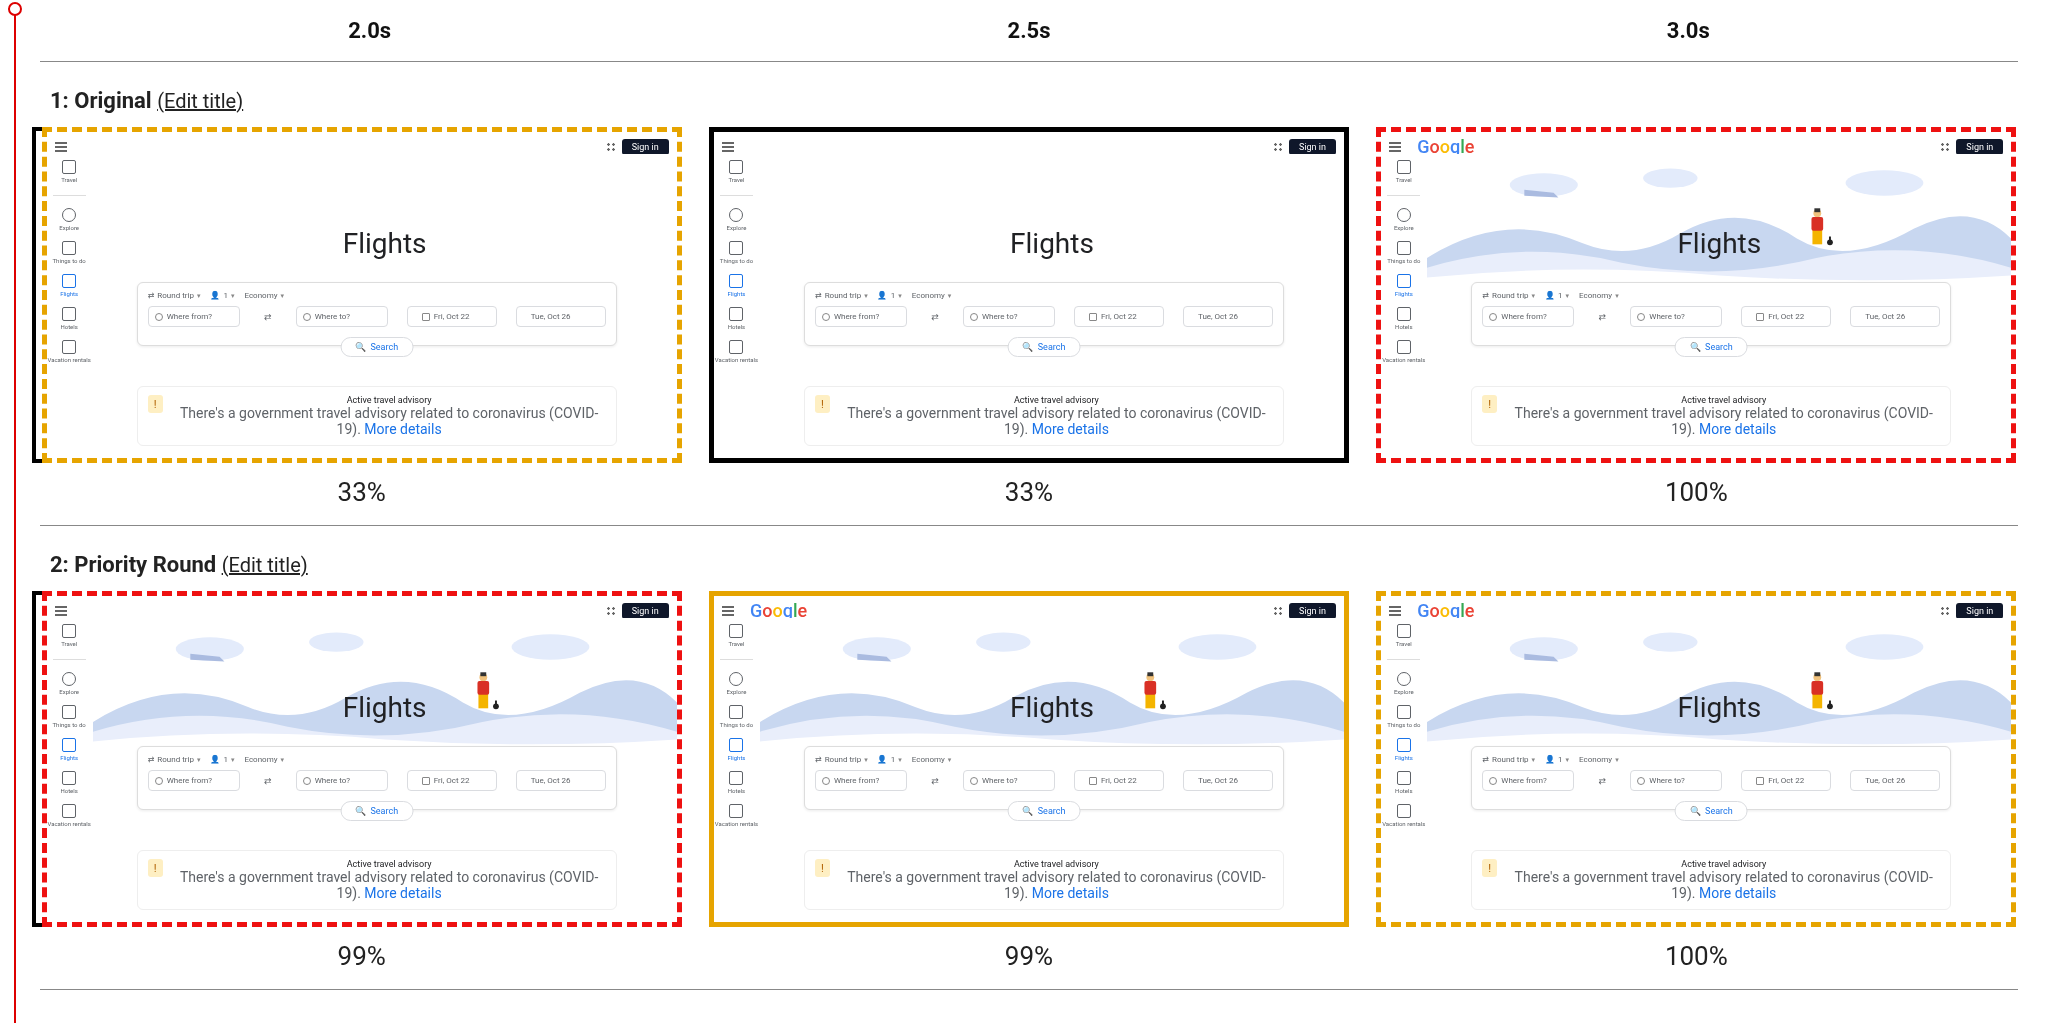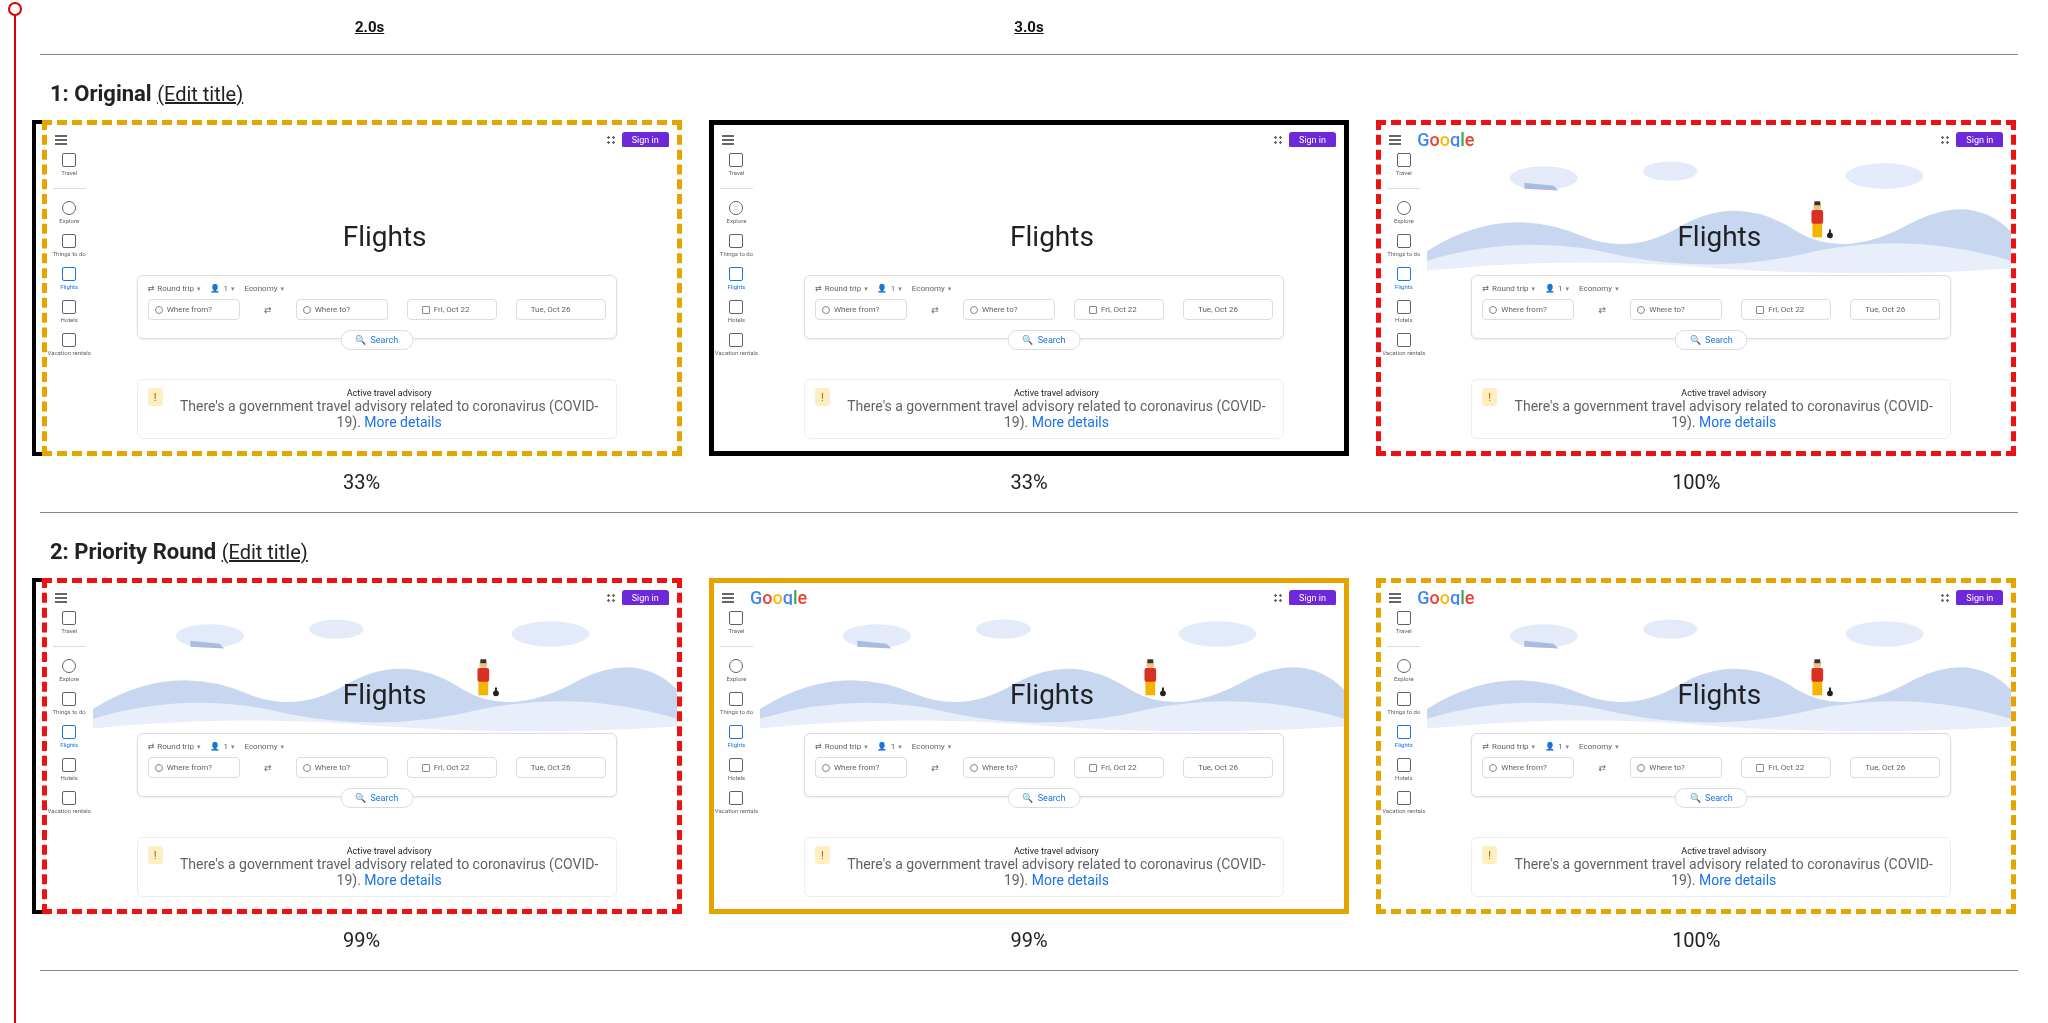--- a/index.html
+++ b/index.html
@@ -38,23 +38,22 @@
   .header-row {
     display: grid;
     grid-template-columns: 1fr 1fr 1fr;
     margin-left: 30px;
     padding: 8px 0 18px 0;
     border-bottom: 1px solid #888;
   }
   .time-col {
     text-align: center;
     font-weight: 700;
-    font-size: 15px;
+    font-size: 22px;
     color: #111;
-    text-decoration: underline;
   }
 
   .section {
     margin-left: 30px;
     padding-top: 26px;
   }
   .section-title {
     font-size: 22px;
     margin-bottom: 14px;
     padding-left: 10px;
@@ -103,21 +102,21 @@
     padding: 4px 8px;
     background: #fff;
   }
   .gmenu { width: 12px; height: 10px; background: linear-gradient(#666 2px, transparent 2px, transparent 4px, #666 4px, #666 6px, transparent 6px, transparent 8px, #666 8px); }
   .glogo { font-size: 18px; font-weight: 500; color: #5f6368; padding-left: 8px; }
   .glogo .g1{color:#4285f4}.glogo .g2{color:#ea4335}.glogo .g3{color:#fbbc05}.glogo .g4{color:#4285f4}.glogo .g5{color:#34a853}.glogo .g6{color:#ea4335}
   .gtop-right { display:flex; gap:6px; align-items:center; }
   .gdots { width:10px;height:10px;background:
     radial-gradient(#666 1px, transparent 1.5px) 0 0/5px 5px; }
   .gsignin {
-    background: #6d28d9; color:#fff; padding:3px 10px; border-radius:3px; font-size:9px;
+    background: #0f172a; color:#fff; padding:3px 10px; border-radius:3px; font-size:9px;
   }
 
   .gsidebar {
     position:absolute; left:0; top:22px; bottom:0; width:46px;
     background:#fff; border-right:1px solid transparent;
     display:flex; flex-direction:column; gap:10px; padding-top:6px;
   }
   .gside-item { display:flex; flex-direction:column; align-items:center; font-size:6px; color:#5f6368; gap:2px; }
   .gside-item.active { color:#1a73e8; }
   .gside-icon { width:14px;height:14px;border:1px solid currentColor; border-radius:2px; }
@@ -165,33 +164,34 @@
     position:absolute; left:90px; right:60px; top:254px;
     background:#fff; border:1px solid #eee; border-radius:6px;
     padding:8px 10px; display:flex; gap:10px; align-items:flex-start;
   }
   .gadv-icon { width:18px;height:18px;background:#feefc3;border-radius:3px;
     display:flex;align-items:center;justify-content:center;color:#b06000;font-size:11px;}
   .gadv-text { font-size:9px; color:#202124; }
   .gadv-sub { font-size:14px; color:#5f6368; }
   .gadv-sub .link { color:#1a73e8; }
 
-  .pct-label { font-size: 20px; color:#222; margin-top:10px; }
+  .pct-label { font-size: 26px; color:#222; margin-top:10px; }
 
   .gscrollbar { position:absolute; right:2px; top:22px; width:6px; height:120px; background:#ccc; border-radius:3px; }
 </style>
 </head>
 <body>
 
 <div class="canvas">
   <div class="timeline-marker"></div>
   <div class="timeline-line"></div>
 
   <div class="header-row">
     <div class="time-col">2.0s</div>
+    <div class="time-col">2.5s</div>
     <div class="time-col">3.0s</div>
   </div>
 
   <div id="sections-root">
       <div class="section">
         <div class="section-title"><span class="num-label">1: Original</span> <span class="edit-link">(Edit title)</span></div>
         <div class="frame-row">
           <div class="frame-cell"><div class="frame-wrap"><div class="left-bracket"></div><div class="frame dotted-orange">
   <div class="gframe">
     <div class="gtop">

